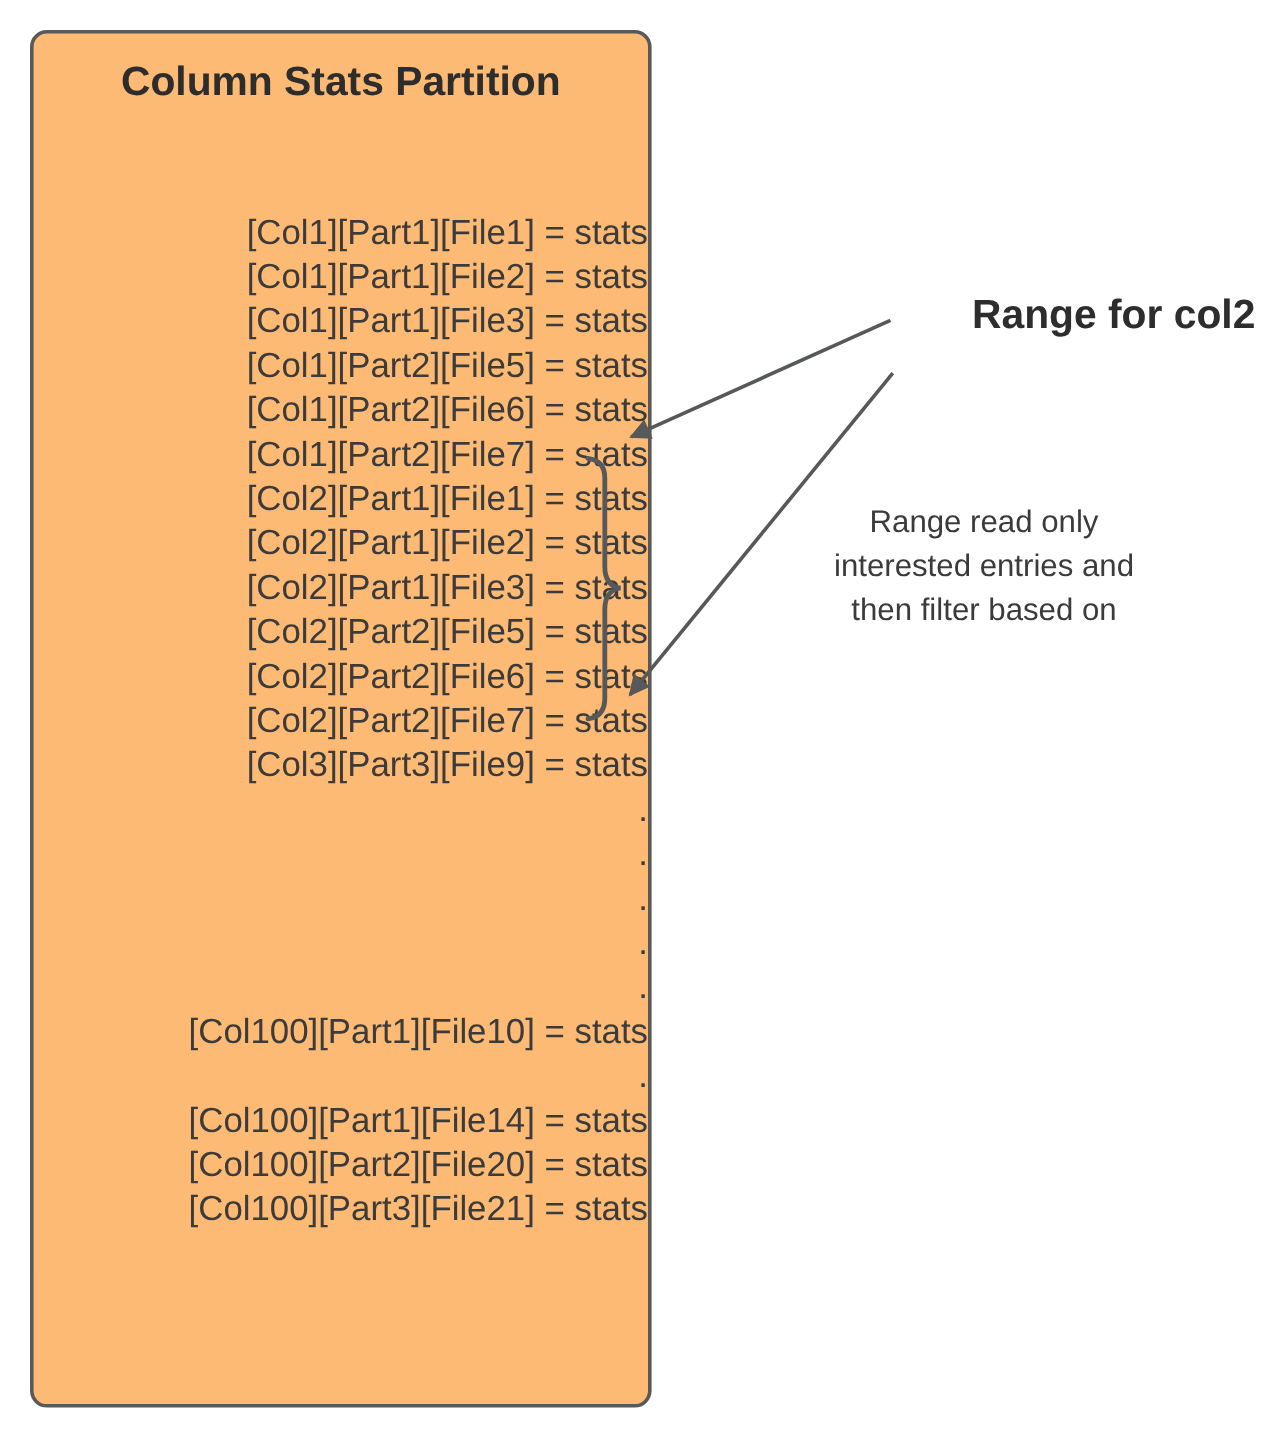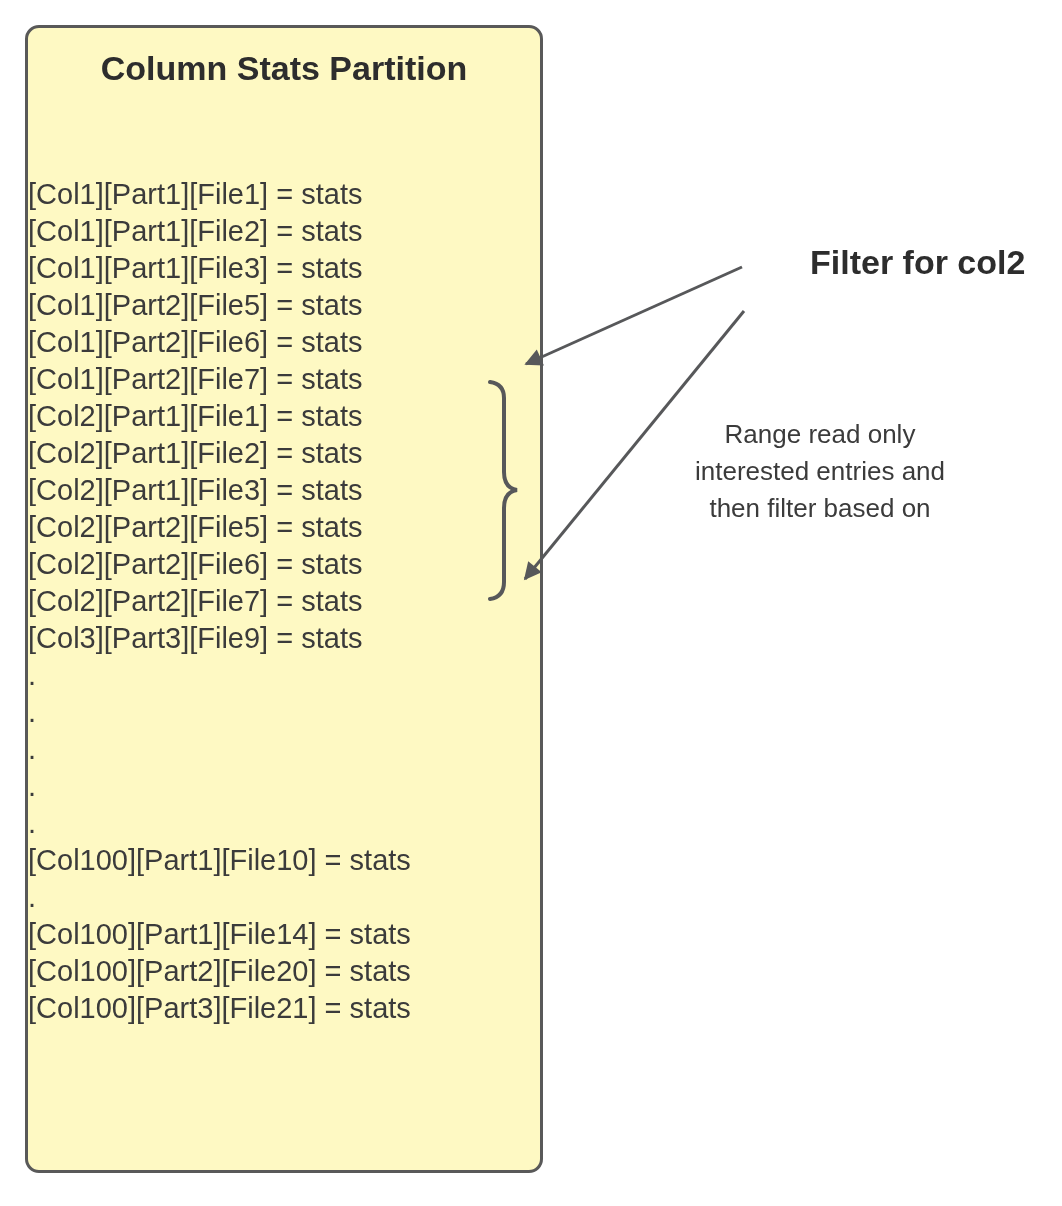--- a/index.html
+++ b/index.html
@@ -17,35 +17,35 @@
   }
   .partition-box {
     position: absolute;
     left: 25px;
     top: 25px;
     width: 518px;
     height: 1148px;
     box-sizing: border-box;
     border: 3px solid #595959;
     border-radius: 14px;
-    background: #fef9c3;
+    background: #fdba74;
   }
   .box-title {
     margin-top: 21px;
     text-align: center;
     font-size: 34px;
     font-weight: bold;
     color: #2d2d2d;
   }
   .entries {
     position: absolute;
     left: 0;
     right: 0;
     top: 148px;
-    text-align: left;
+    text-align: right;
     font-size: 29px;
     line-height: 37px;
     color: #3b3b3b;
     white-space: pre;
   }
   .overlay {
     position: absolute;
     left: 0;
     top: 0;
     width: 1062px;
@@ -84,19 +84,19 @@
   <defs>
     <marker id="arrowhead" viewBox="0 0 12 12" refX="10" refY="6" markerWidth="7" markerHeight="7" orient="auto">
       <path d="M1,1 L11,6 L1,11 Z" fill="#57585a"></path>
     </marker>
   </defs>
   <line x1="742" y1="267" x2="526" y2="364" stroke="#57585a" stroke-width="3" marker-end="url(#arrowhead)"></line>
   <line x1="744" y1="311" x2="525" y2="579" stroke="#57585a" stroke-width="3" marker-end="url(#arrowhead)"></line>
   <path d="M490,382 Q504,384 504,398 L504,472 Q504,488 517,490 Q504,492 504,508 L504,582 Q504,597 490,599" fill="none" stroke="#57585a" stroke-width="4" stroke-linecap="round"></path>
 </svg>
 
-<div class="filter-label">Filter for col2</div>
+<div class="filter-label">Range for col2</div>
 
 <div class="note">
     <div class="note-line">Range read only</div>
     <div class="note-line">interested entries and</div>
     <div class="note-line">then filter based on</div>
   </div>
 
 </body></html>

